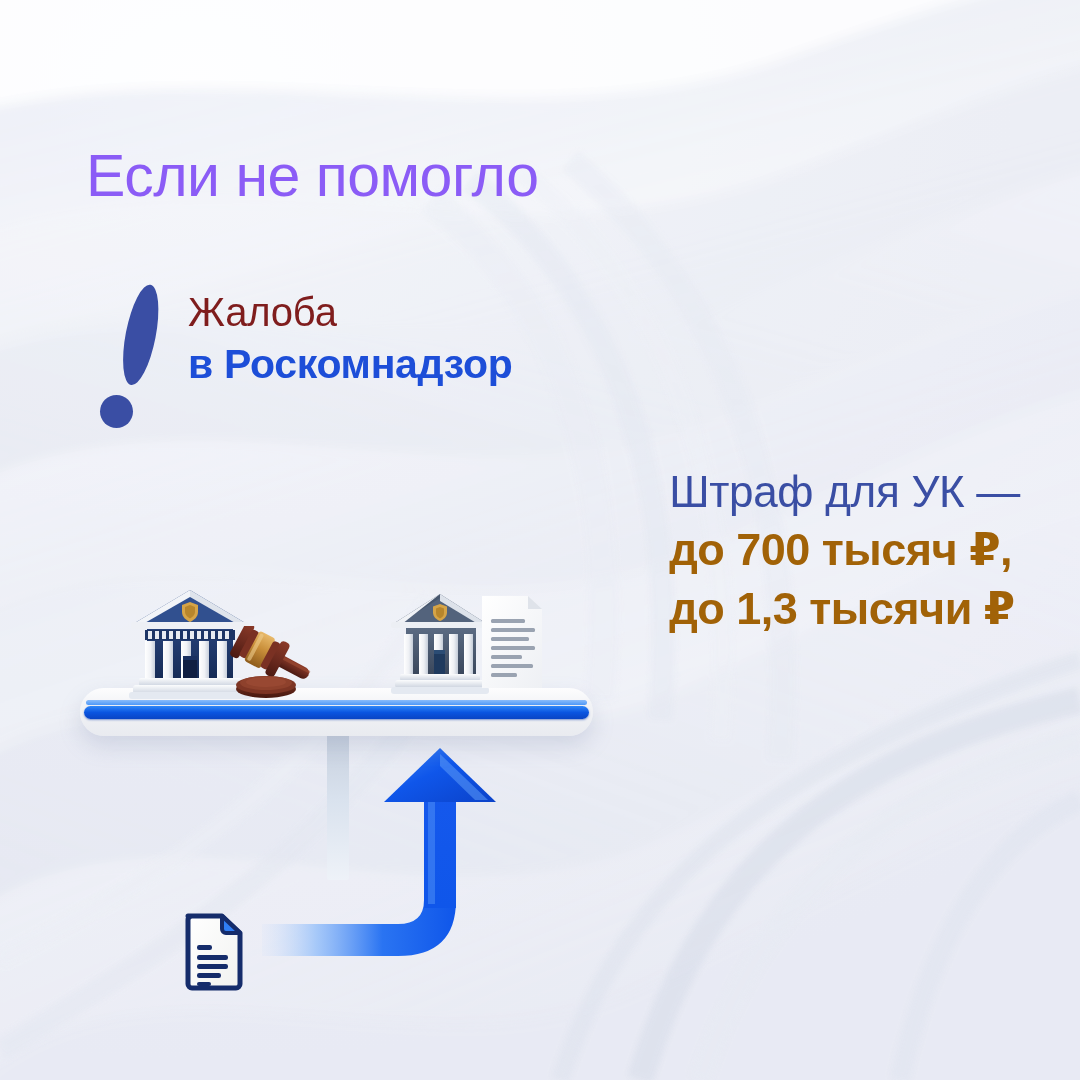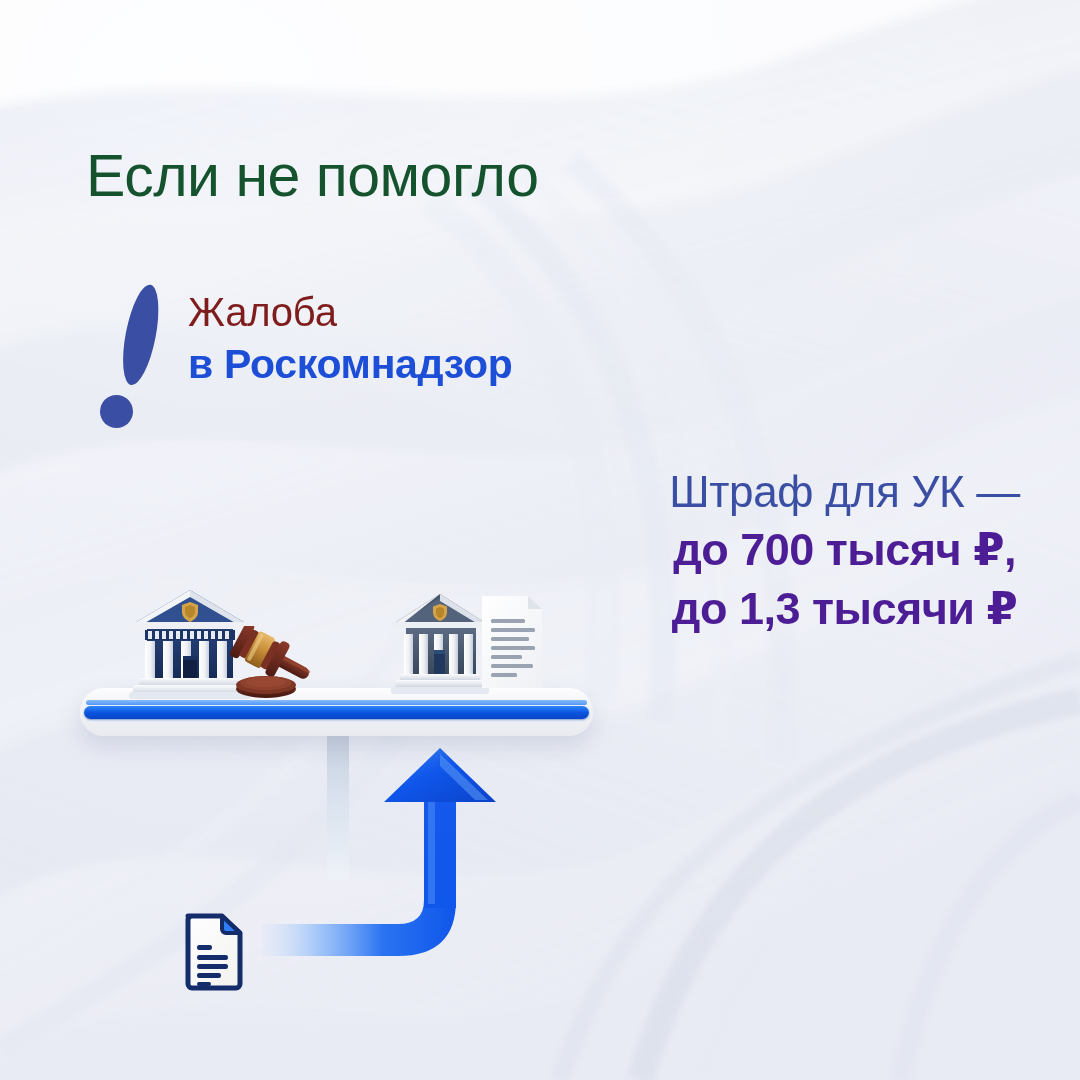--- a/index.html
+++ b/index.html
@@ -20,21 +20,21 @@
     background:
       radial-gradient(120% 90% at 18% 8%, #f6f7fc 0%, #eef0f7 45%, #e8eaf4 100%);
   }
   .bg-waves{opacity:.95;}
 
   
   .headline{
     position:absolute;left:86px;top:146px;
     font-size:59px;line-height:1.05;
     font-weight:400;letter-spacing:-0.5px;
-    color:#14532d;
+    color:#8b5cf6;
     white-space:nowrap;
   }
 
   
   .bullet-block{
     position:absolute;left:100px;top:283px;
     display:flex;align-items:flex-start;
   }
   .excl{
     position:relative;width:66px;height:145px;flex:0 0 auto;
@@ -60,31 +60,31 @@
     color:#7f1d1d;letter-spacing:-0.2px;
   }
   .bt-bold{
     font-size:41px;line-height:1.30;font-weight:700;
     color:#1d4ed8;letter-spacing:-0.3px;
   }
 
   
   .fine-block{
     position:absolute;right:60px;top:463px;
-    text-align:center;
+    text-align:left;
     margin-left:28px;
   }
   .fb-line{white-space:nowrap;}
   .fb-reg{
     font-size:44px;line-height:1.31;font-weight:400;
     color:#3a4ea4;letter-spacing:-0.3px;
   }
   .fb-bold{
     font-size:45px;line-height:1.31;font-weight:700;
-    color:#4c1d95;letter-spacing:-0.5px;
+    color:#a16207;letter-spacing:-0.5px;
   }
 
   
   .illus{position:absolute;left:0;top:0;width:1080px;height:1080px;}
 
   
   .platform{
     position:absolute;left:80px;top:688px;width:513px;height:48px;
     border-radius:26px;
     background:linear-gradient(180deg,#fdfdfe 0%,#f2f3f6 36%,#e9ebf0 100%);

